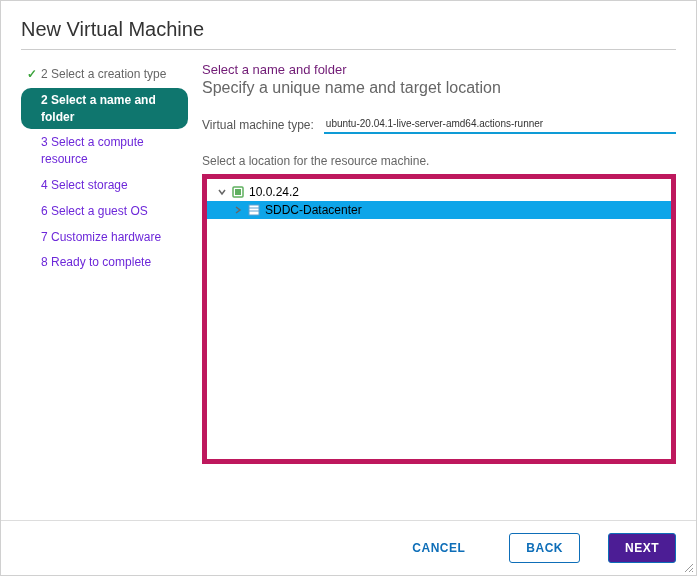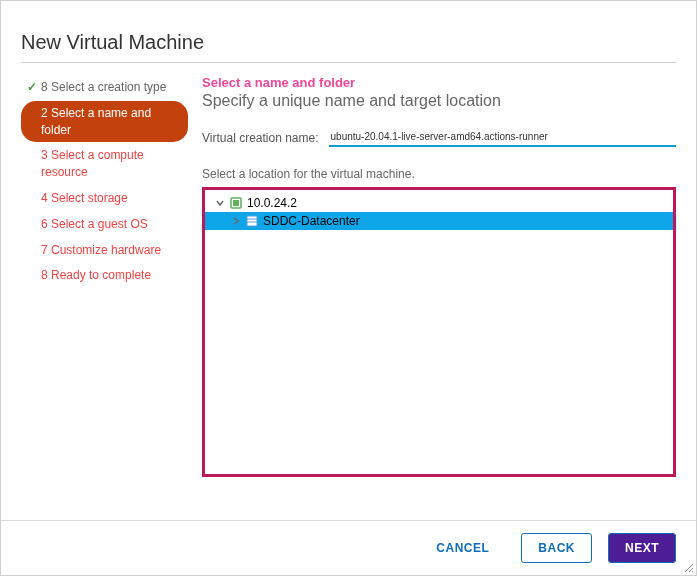--- a/index.html
+++ b/index.html
@@ -5,64 +5,63 @@
     * { box-sizing: border-box; margin: 0; padding: 0; }
     body {
       font-family: -apple-system, BlinkMacSystemFont, "Segoe UI", Arial, sans-serif;
       background: #fff;
       width: 697px;
       height: 576px;
       border: 1px solid #d0d0d0;
       position: relative;
     }
     .dialog {
-      padding: 30px 20px 60px 20px;
+      padding: 17px 20px 60px 20px;
     }
     .title {
       font-size: 20px;
       font-weight: 300;
       color: #333;
       padding-bottom: 8px;
       border-bottom: 1px solid #ccc;
       margin-bottom: 12px;
     }
     .layout { display: flex; }
     .sidebar {
       width: 175px;
       flex-shrink: 0;
       padding-right: 8px;
     }
     .step {
       font-size: 12px;
       padding: 4px 6px 4px 20px;
-      color: #ef4444;
+      color: #6d28d9;
       position: relative;
       line-height: 1.4;
       border-radius: 10px;
       margin-bottom: 1px;
     }
     .step.done { color: #666; }
     .step.done::before {
       content: "✓";
       position: absolute;
       left: 6px;
       color: #3ba33b;
       font-weight: bold;
     }
     .step.active {
-      background: #c2410c;
+      background: #0f766e;
       color: #fff;
-      font-weight: 400;
-      border-radius: 15px;
+      font-weight: 700;
     }
     .main { flex: 1; padding-left: 6px; }
     .section-title {
       font-size: 13px;
-      font-weight: 700;
-      color: #ec4899;
+      font-weight: 400;
+      color: #701a75;
       margin-bottom: 2px;
     }
     .section-sub {
       font-size: 16px;
       color: #666;
       margin-bottom: 18px;
     }
     .field-row {
       display: flex;
       align-items: center;
@@ -82,21 +81,21 @@
       padding: 3px 2px;
       outline: none;
       color: #333;
     }
     .location-label {
       font-size: 12px;
       color: #666;
       margin-bottom: 6px;
     }
     .tree-box {
-      border: 3px solid #be185d;
+      border: 5px solid #be185d;
       height: 290px;
       overflow: auto;
       padding: 4px 0;
       font-size: 12px;
     }
     .tree-row {
       display: flex;
       align-items: center;
       padding: 2px 6px;
       cursor: pointer;
@@ -113,21 +112,21 @@
       justify-content: center;
     }
     .icon { display: inline-flex; }
     .footer {
       position: absolute;
       bottom: 0; left: 0; right: 0;
       border-top: 1px solid #ddd;
       padding: 12px 20px;
       display: flex;
       justify-content: flex-end;
-      gap: 16px;
+      gap: 28px;
       background: #fff;
     }
     .btn {
       font-size: 12px;
       padding: 7px 16px;
       border-radius: 3px;
       cursor: pointer;
       font-weight: 600;
       letter-spacing: 0.5px;
     }
@@ -154,39 +153,39 @@
     }
   </style>
 </head>
 <body>
 
 <div class="dialog">
   <div class="title">New Virtual Machine</div>
 
   <div class="layout">
     <div class="sidebar">
-      <div class="step done">8 Select a creation type</div>
+      <div class="step done">2 Select a creation type</div>
       <div class="step active">2 Select a name and folder</div>
       <div class="step">3 Select a compute resource</div>
       <div class="step">4 Select storage</div>
       <div class="step">6 Select a guest OS</div>
       <div class="step">7 Customize hardware</div>
       <div class="step">8 Ready to complete</div>
     </div>
 
     <div class="main">
       <div class="section-title">Select a name and folder</div>
       <div class="section-sub">Specify a unique name and target location</div>
 
       <div class="field-row">
-        <span class="field-label">Virtual creation name:</span>
+        <span class="field-label">Virtual machine type:</span>
         <input class="field-input" type="text" value="ubuntu-20.04.1-live-server-amd64.actions-runner" style="">
       </div>
 
-      <div class="location-label">Select a location for the virtual machine.</div>
+      <div class="location-label">Select a location for the resource machine.</div>
 
       <div class="tree-box">
         <div class="tree-row indent-1">
           <span class="caret">
             <svg width="8" height="8" viewBox="0 0 8 8">
                 <path d="M1 2 L4 6 L7 2" stroke="#666" fill="none" stroke-width="1.5"></path>
               </svg>
           </span>
           <span class="icon">
             <svg width="14" height="14" viewBox="0 0 14 14">

